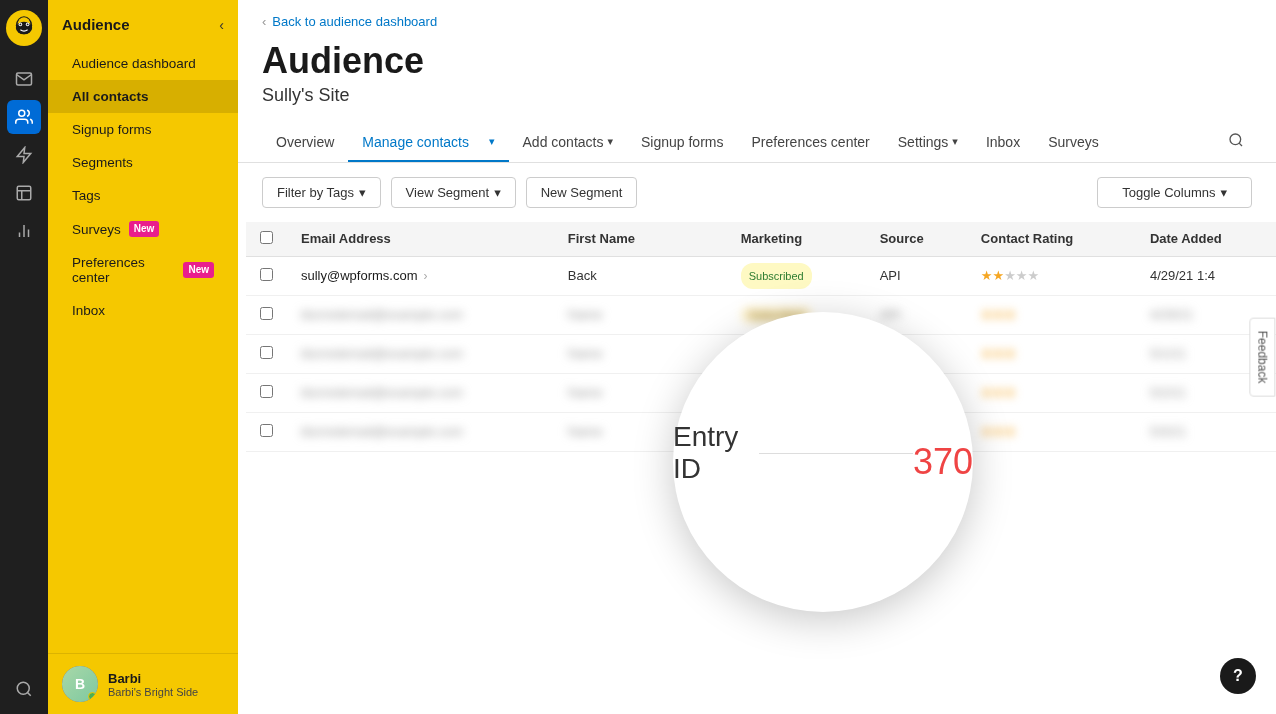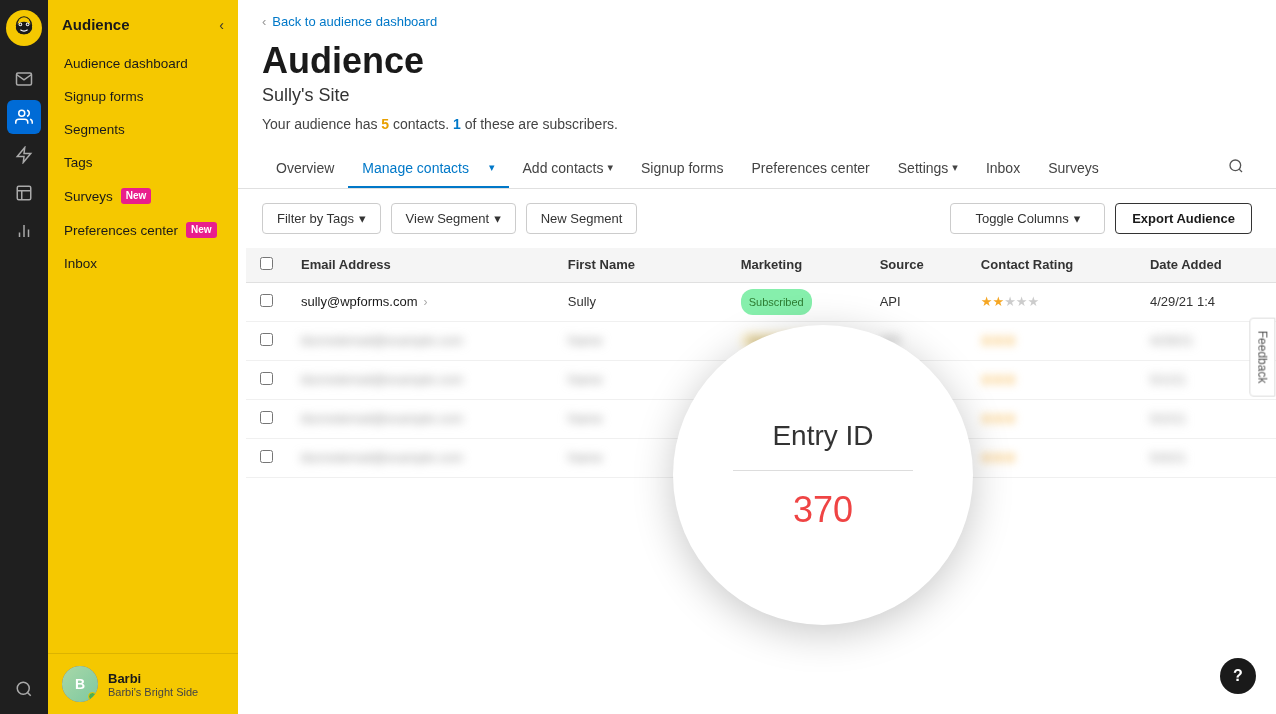--- a/index.html
+++ b/index.html
@@ -61,21 +61,21 @@
     .sidebar-chevron {
       font-size: 14px;
       color: #333;
       cursor: pointer;
     }
     .sidebar-menu {
       padding: 4px 0;
       flex: 1;
     }
     .sidebar-menu-item {
-      padding: 9px 16px;
+      padding: 9px 24px;
       font-size: 13.5px;
       color: #1a1a1a;
       cursor: pointer;
       display: flex;
       align-items: center;
       gap: 8px;
     }
     .sidebar-menu-item.active { background: rgba(0,0,0,0.12); font-weight: 700; }
     .sidebar-menu-item .new-badge {
       background: #e91e8c;
@@ -287,21 +287,21 @@
       border-bottom: 1px solid #f0f0f0;
       color: #333;
       vertical-align: middle;
     }
     .checkbox-cell { width: 30px; }
     input[type="checkbox"] { cursor: pointer; }
     .email-cell { color: #1a1a1a; font-weight: 500; display: flex; align-items: center; gap: 6px; }
     .email-arrow { color: #aaa; font-size: 12px; }
     .blurred { filter: blur(5px); color: #999; }
     .subscribed-badge {
-      background: #86efac;
+      background: #fef9c3;
       color: #2e7d32;
       font-size: 11px;
       padding: 7px 8px;
       border-radius: 12px;
       font-weight: 500;
       white-space: nowrap;
     }
 
     
     .overlay-container {
@@ -311,21 +311,21 @@
       z-index: 20;
     }
     .circle-popup {
       position: absolute;
       width: 300px;
       height: 300px;
       border-radius: 50%;
       background: white;
       box-shadow: 0 8px 40px rgba(0,0,0,0.22);
       display: flex;
-      flex-direction: column;
+      flex-direction: row;
       align-items: center;
       justify-content: center;
       left: 50%;
       top: 50%;
       transform: translate(-28%, -42%);
     }
     .circle-popup-title {
       font-size: 28px;
       font-weight: 400;
       color: #333;
@@ -450,20 +450,23 @@
 
   <div class="sidebar-panel">
     <div class="sidebar-panel-header">
       <span class="sidebar-panel-title">Audience</span>
       <span class="sidebar-chevron">‹</span>
     </div>
     <div class="sidebar-menu">
       <div class="sidebar-menu-item">
         <span>Audience dashboard</span>
       </div>
+      <div class="sidebar-menu-item active">
+        <span>All contacts</span>
+      </div>
       <div class="sidebar-menu-item">
         <span>Signup forms</span>
       </div>
       <div class="sidebar-menu-item">
         <span>Segments</span>
       </div>
       <div class="sidebar-menu-item">
         <span>Tags</span>
       </div>
       <div class="sidebar-menu-item">
@@ -493,23 +496,20 @@
   <div class="main-content">
 
     <div class="breadcrumb-bar">
       <span class="breadcrumb-chevron">‹</span>
       <a class="breadcrumb-link">Back to audience dashboard</a>
     </div>
 
     <div class="page-header">
       <h1 class="page-title">Audience</h1>
       <div class="page-subtitle">Sully's Site</div>
-      <div class="page-description">
-        <span>Your audience has </span><span class="highlight">5</span><span> contacts. </span><span class="highlight-blue">1</span><span> of these are subscribers.</span>
-      </div>
     </div>
 
     <div class="tab-bar">
       <div class="tab-item">
         <span>Overview</span>
       </div>
       <div class="tab-item active">
         <span>Manage contacts</span>
         <span class="tab-chevron">▾</span>
       </div>
@@ -553,23 +553,20 @@
           <span>▾</span>
         </button>
         <button class="toolbar-btn">
           <span>New Segment</span>
         </button>
         <div class="toolbar-right">
           <button class="toggle-cols-btn">
             <span>Toggle Columns</span>
             <span>▾</span>
           </button>
-          <button class="export-btn">
-            <span>Export Audience</span>
-          </button>
         </div>
       </div>
 
       <div class="table-wrapper">
         <table class="data-table">
           <thead>
             <tr>
               <th class="checkbox-cell">
                 <input type="checkbox" style="">
               </th>
@@ -587,21 +584,21 @@
             <tr>
               <td class="checkbox-cell">
                 <input type="checkbox" style="">
               </td>
               <td>
                 <span class="email-cell">
                   <span>sully@wpforms.com</span>
                   <span class="email-arrow">›</span>
                 </span>
               </td>
-              <td>Sully</td>
+              <td>Back</td>
               <td></td>
               <td>
                 <span class="subscribed-badge">Subscribed</span>
               </td>
               <td>API</td>
               <td>
                 <span>
                   <span style="color:#f5a623">★★</span><span style="color:#ccc">★★★</span>
                 </span>
               </td>

